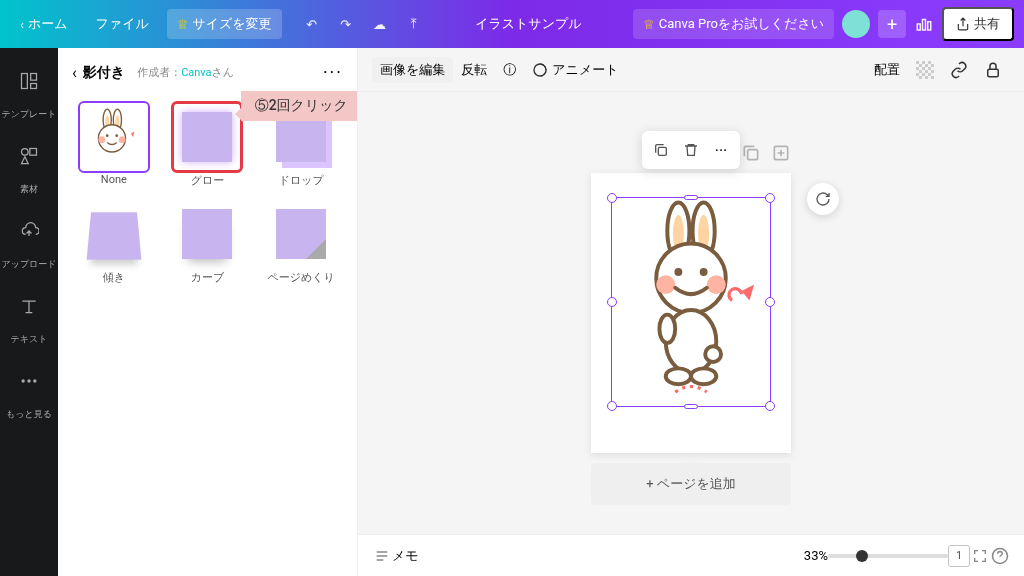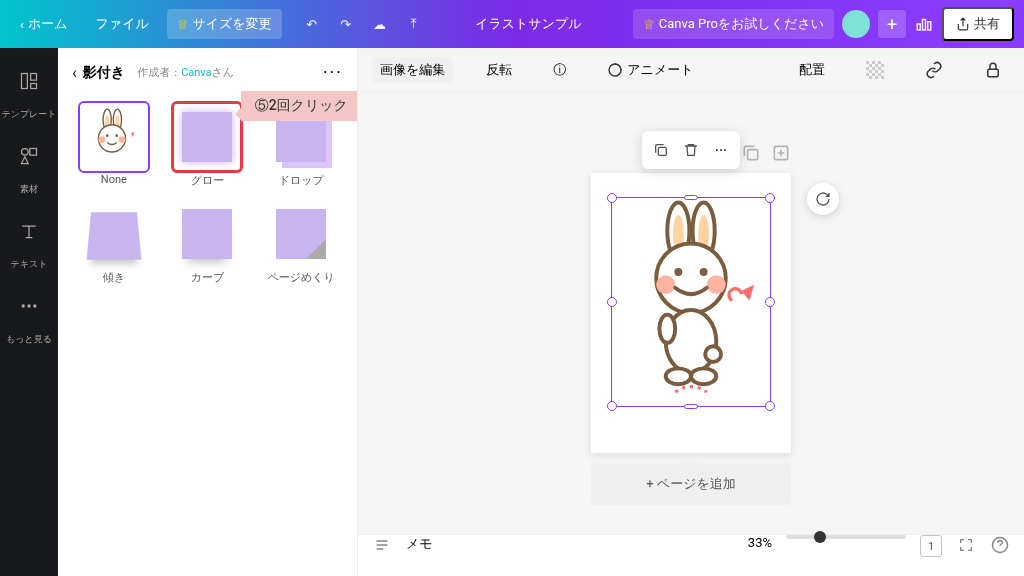--- a/index.html
+++ b/index.html
@@ -28,41 +28,41 @@
 .more-dots{margin-left:auto;cursor:pointer;font-size:18px;letter-spacing:2px}
 .shadow-grid{display:grid;grid-template-columns:repeat(3,1fr);gap:10px}
 .shadow-item{display:flex;flex-direction:column;align-items:center;cursor:pointer;position:relative}
 .shadow-box{width:72px;height:72px;border-radius:6px;display:flex;align-items:center;justify-content:center;position:relative}
 .shadow-box.selected{border:2px solid #8b3dff}
 .shadow-box.highlighted{border:3px solid #e63946}
 .shadow-swatch{width:50px;height:50px;background:#c8b4ef}
 .shadow-label{font-size:11px;color:#555}
 .annotation{position:absolute;top:-10px;left:75px;background:#f4c7c7;color:#333;padding:6px 14px;font-size:14px;font-weight:500;white-space:nowrap;z-index:10}
 .annotation::before{content:"";position:absolute;left:-14px;top:50%;border:8px solid transparent;border-right-color:#f4c7c7}
-.toolbar{height:44px;border-bottom:1px solid #eee;display:flex;align-items:center;padding:0 14px;gap:25px;font-size:13px}
+.toolbar{height:44px;border-bottom:1px solid #eee;display:flex;align-items:center;padding:0 14px;gap:0;font-size:13px}
 .tool-btn{padding:4px 8px;border-radius:4px;cursor:pointer;display:flex;align-items:center;gap:4px}
 .tool-btn.active{background:#f0f0f0}
 .tool-spacer{flex:1}
 .canvas-area{flex:1;display:flex;flex-direction:column;background:#f5f5f5}
 .canvas-viewport{flex:1;display:flex;align-items:center;justify-content:center;position:relative}
 .canvas-page{width:200px;height:280px;background:#fff;position:relative;box-shadow:0 2px 8px rgba(0,0,0,0.1)}
 .page-corner-icons{position:absolute;top:-30px;right:0;display:flex;gap:10px}
 .corner-ic{width:20px;height:20px;opacity:0.6;cursor:pointer}
 .floating-toolbar{position:absolute;top:-42px;left:50%;transform:translateX(-50%);background:#fff;border-radius:6px;box-shadow:0 2px 12px rgba(0,0,0,0.15);display:flex;padding:4px}
 .float-btn{width:30px;height:30px;display:flex;align-items:center;justify-content:center;cursor:pointer}
 .sel-box{position:absolute;top:24px;left:20px;width:160px;height:210px;border:1.5px solid #8b3dff}
 .sel-handle{position:absolute;width:10px;height:10px;background:#fff;border:1.5px solid #8b3dff;border-radius:50%}
 .h-tl{top:-5px;left:-5px}.h-tr{top:-5px;right:-5px}.h-bl{bottom:-5px;left:-5px}.h-br{bottom:-5px;right:-5px}
 .h-ml{top:50%;left:-5px;margin-top:-5px}.h-mr{top:50%;right:-5px;margin-top:-5px}
 .h-side{width:14px;height:5px;border-radius:3px}
 .h-tc{top:-3px;left:50%;margin-left:-7px}.h-bc{bottom:-3px;left:50%;margin-left:-7px}
 .rotate-btn{position:absolute;right:-48px;top:10px;width:32px;height:32px;background:#fff;border-radius:50%;box-shadow:0 2px 8px rgba(0,0,0,0.15);display:flex;align-items:center;justify-content:center}
 .sync-btn{position:absolute;bottom:-40px;left:50%;transform:translateX(-50%);width:28px;height:28px;background:#fff;border-radius:50%;box-shadow:0 2px 8px rgba(0,0,0,0.1);display:flex;align-items:center;justify-content:center}
 .add-page{margin:50px auto 0;width:200px;padding:12px;text-align:center;background:#efefef;border-radius:4px;font-size:13px;color:#555;cursor:pointer}
-.footer{height:42px;border-top:1px solid #eee;background:#fff;display:flex;align-items:flex-start;padding:0 14px;gap:14px;font-size:13px}
+.footer{height:42px;border-top:1px solid #eee;background:#fff;display:flex;align-items:center;padding:0 14px;font-size:13px}
 .zoom-slider{width:120px;height:4px;background:#ddd;border-radius:2px;position:relative}
 .zoom-thumb{position:absolute;width:12px;height:12px;background:#333;border-radius:50%;top:-4px;left:28px}
 .footer-spacer{flex:1}
 .footer-ic{width:20px;height:20px;opacity:0.7;cursor:pointer;display:flex;align-items:center;justify-content:center}
 .rabbit-svg{width:100%;height:100%}
 </style>
 </head>
 <body>
 
 <div class="header">
@@ -121,20 +121,28 @@
             <circle cx="7" cy="7" r="4"></circle>
             <rect x="13" y="3" width="8" height="8"></rect>
             <path d="M7 13l4 8H3z"></path>
           </svg>
         </span>
       <span>素材</span>
     </div>
     <div class="rail-item">
       <span class="rail-icon">
           <svg width="20" height="20" viewBox="0 0 24 24" fill="none" stroke="#aaa" stroke-width="1.5">
+            <path d="M20 16a4 4 0 000-8 6 6 0 00-12 0 4 4 0 000 8M12 12v6M9 15l3-3 3 3"></path>
+          </svg>
+        </span>
+      <span>アップロード</span>
+    </div>
+    <div class="rail-item">
+      <span class="rail-icon">
+          <svg width="20" height="20" viewBox="0 0 24 24" fill="none" stroke="#aaa" stroke-width="1.5">
             <path d="M4 6h16M12 6v14M8 20h8"></path>
           </svg>
         </span>
       <span>テキスト</span>
     </div>
     <div class="rail-item">
       <span class="rail-icon">
           <svg width="20" height="20" viewBox="0 0 24 24" fill="#aaa">
             <circle cx="5" cy="12" r="2"></circle>
             <circle cx="12" cy="12" r="2"></circle>

